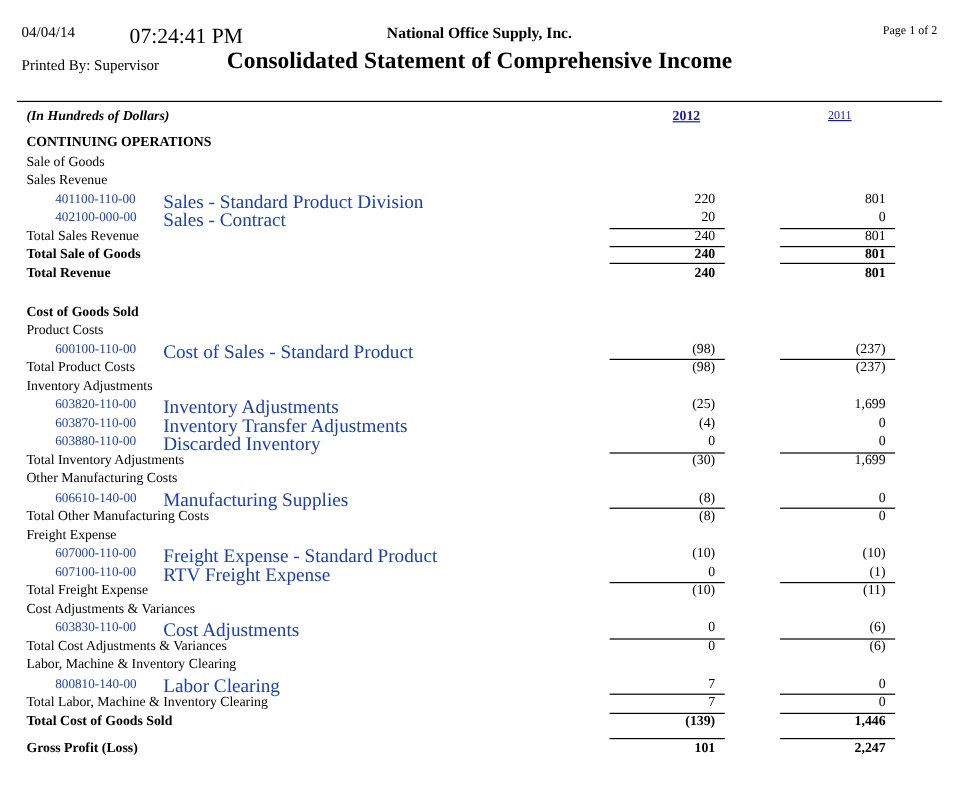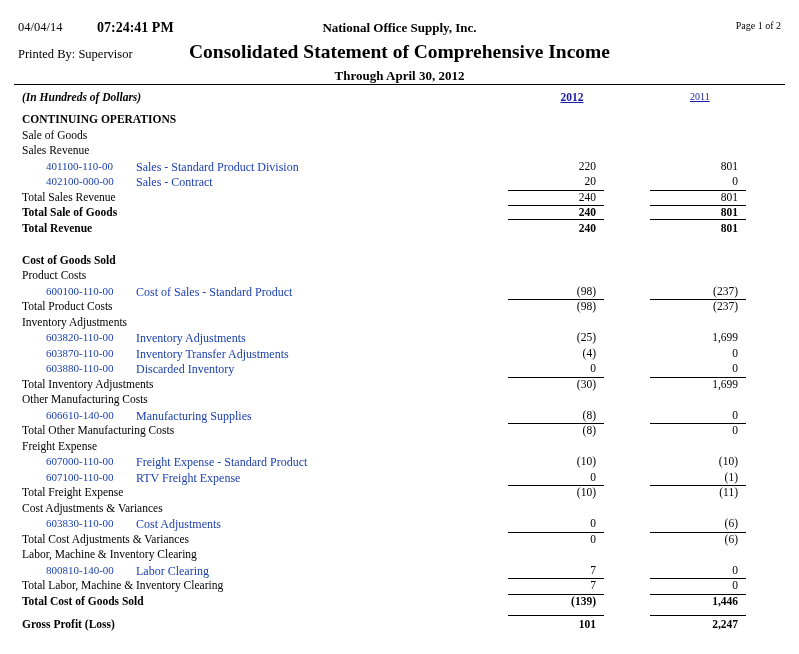--- a/index.html
+++ b/index.html
@@ -27,24 +27,23 @@
     height: 84px;
   }
   .hdr-date {
     position: absolute;
     left: 18px;
     top: 20px;
     font-size: 12.5px;
   }
   .hdr-time {
     position: absolute;
-    left: 97px;
+    left: 108px;
     top: 20px;
-    font-size: 14px;
-    font-weight: bold;
+    font-size: 18px;
   }
   .hdr-company {
     position: absolute;
     left: 0;
     right: 0;
     top: 20px;
     text-align: center;
     font-size: 13px;
     font-weight: bold;
   }
@@ -140,21 +139,21 @@
     left: 46px;
     color: #1a3fb0;
     font-size: 11px;
     text-align: center;
   }
   .acctname {
     position: absolute;
     top: 0;
     left: 136px;
     color: #1a3fb0;
-    font-size: 12px;
+    font-size: 16px;
   }
   .v1 {
     position: absolute;
     top: 0;
     left: 520px;
     width: 76px;
     text-align: right;
     font-size: 11.5px;
   }
   .v2 {
@@ -187,21 +186,20 @@
 
 <div class="page">
 
   <div class="hdr">
     <div class="hdr-date">04/04/14</div>
     <div class="hdr-time">07:24:41 PM</div>
     <div class="hdr-company">National Office Supply, Inc.</div>
     <div class="hdr-page">Page 1 of 2</div>
     <div class="hdr-printedby">Printed By:  Supervisor</div>
     <div class="hdr-title">Consolidated Statement of Comprehensive Income</div>
-    <div class="hdr-through">Through April 30, 2012</div>
   </div>
 
   <div class="rule"></div>
 
   <div class="colhdr">
     <div class="units">(In Hundreds of Dollars)</div>
     <div class="y1">2012</div>
     <div class="y2">2011</div>
   </div>
 

